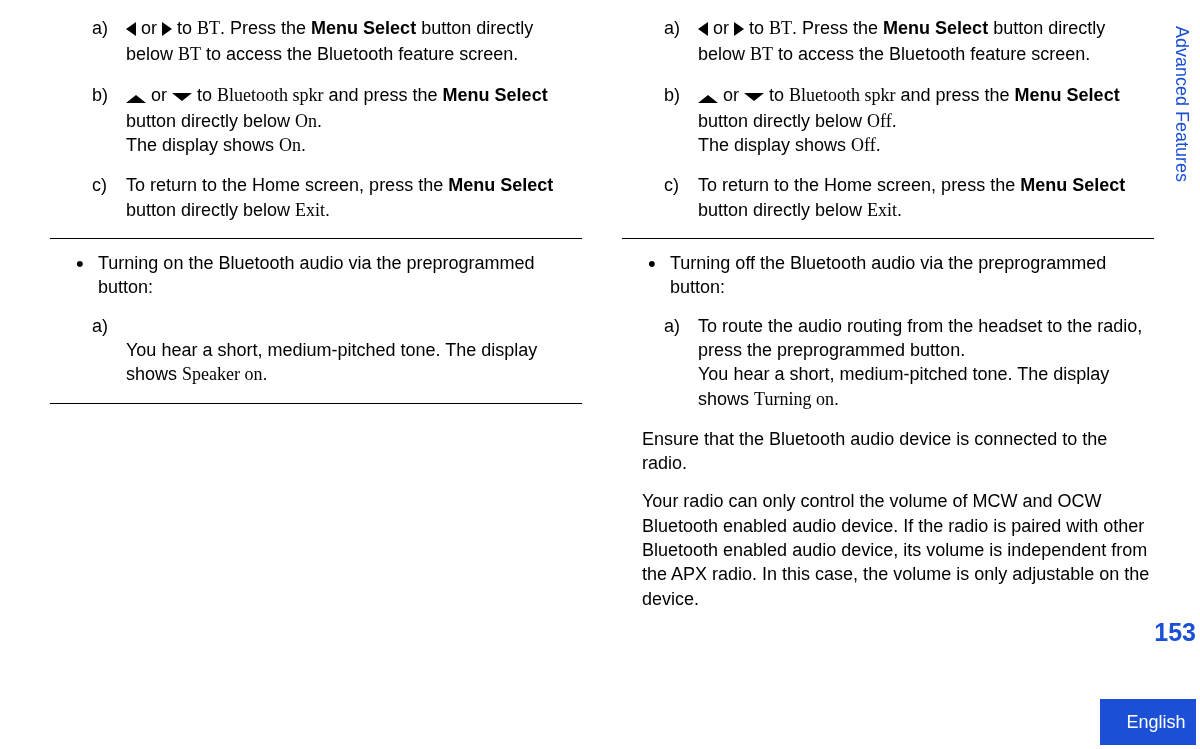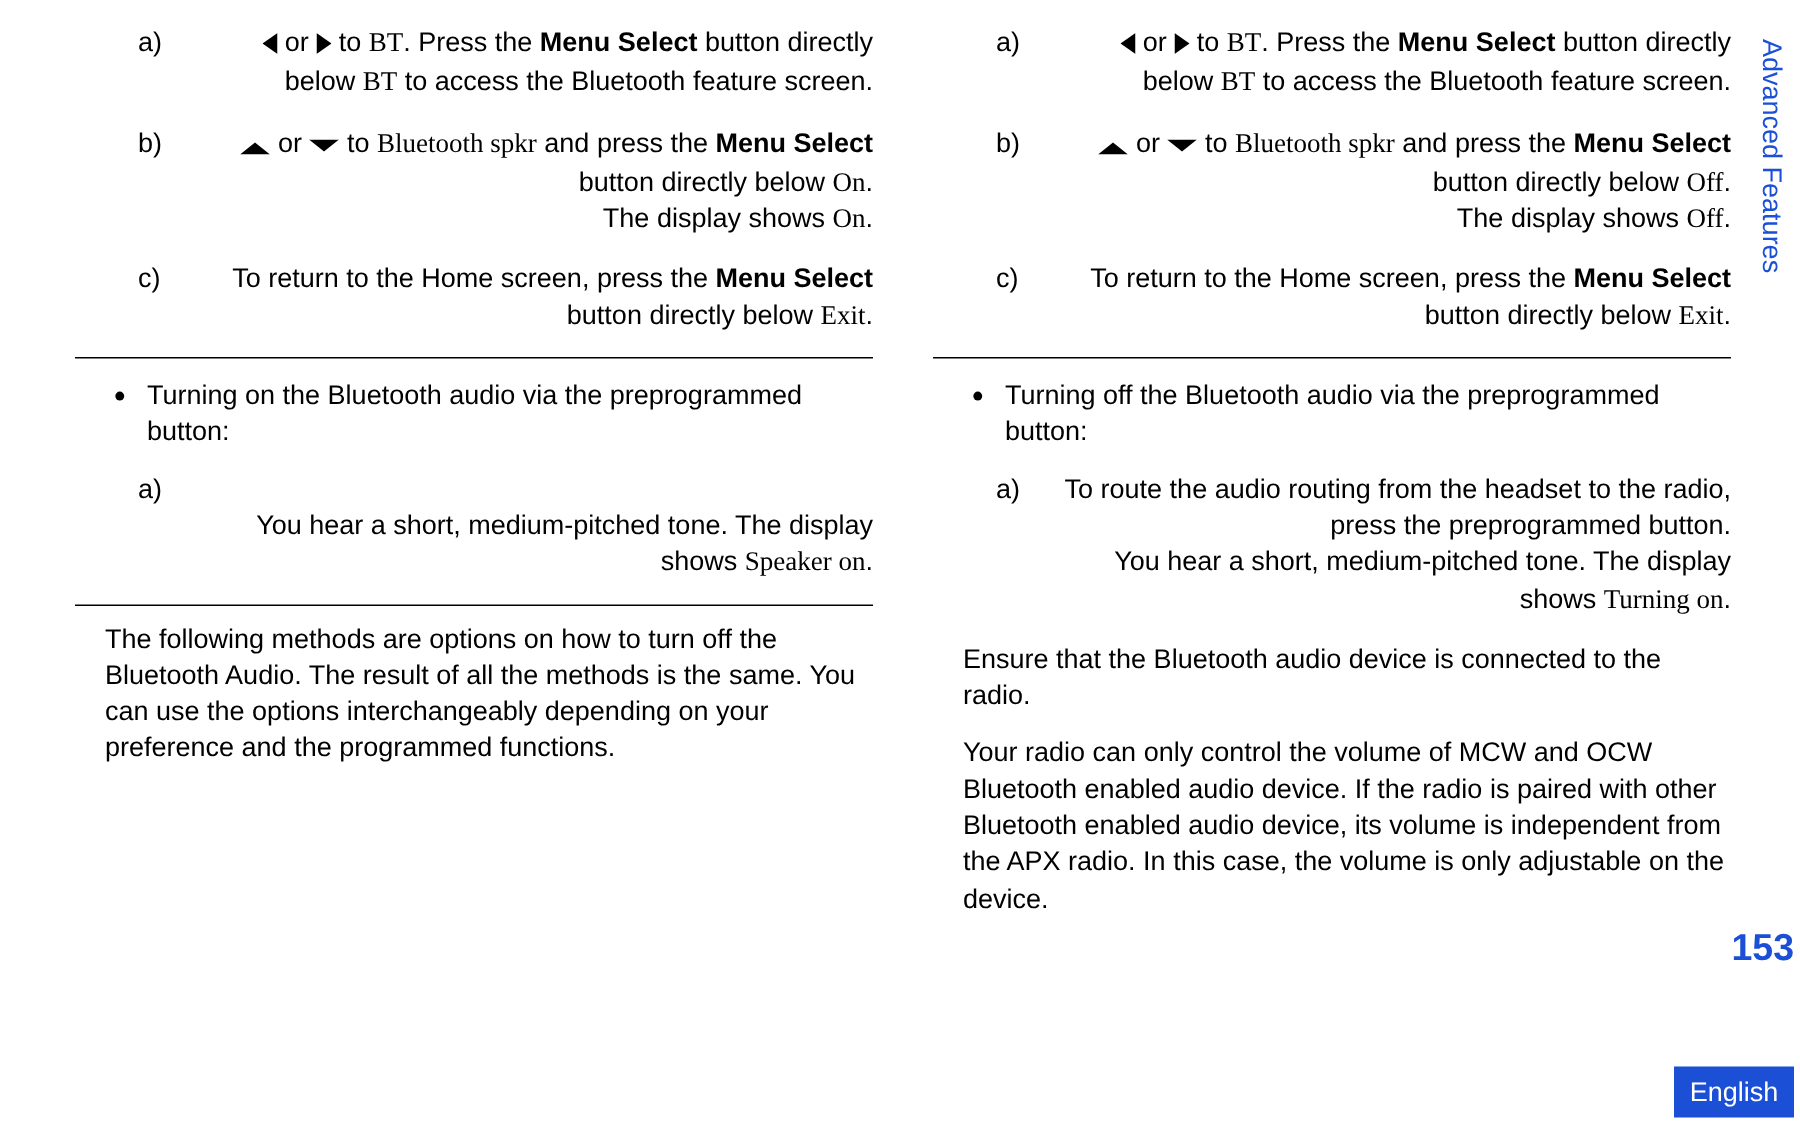--- a/index.html
+++ b/index.html
@@ -6,31 +6,31 @@
   .page{position:relative;width:1200px;height:749px;font-family:Arial,Helvetica,sans-serif;color:#000;}
   .cols{display:flex;gap:60px;padding:10px 40px 0 70px;}
   .col{width:512px;font-size:18px;line-height:1.35;}
   .body-text{margin:0 0 14px 0;}
   .bullet{position:relative;padding-left:28px;margin:14px 0;}
   .bullet::before{content:"•";position:absolute;left:6px;top:-2px;font-size:22px;}
   .bullet-top{margin-top:12px;}
   .ol-upper-alpha{padding-left:56px;margin:6px 0 10px 0;}
   .ol-upper-alpha li{list-style:none;position:relative;margin-bottom:16px;}
   .ol-upper-alpha li .marker{position:absolute;left:-34px;top:0;}
-  .ol-upper-alpha li .content{display:block;text-align:right;}
+  .ol-upper-alpha li .content{display:block;}
   .subhead{font-weight:700;margin:18px 0 12px 0;}
   .subhead-left{margin-left:-62px;}
   hr.rule{border:none;border-top:1.5px solid #000;margin:6px 0 10px -20px;}
   .icon-svg{display:inline-block;vertical-align:-2px;}
   .serif{font-family:'Times New Roman',Times,serif;}
   b{font-weight:700;}
   .side-tab{position:absolute;right:4px;top:4px;width:30px;height:200px;display:flex;align-items:center;justify-content:center;}
   .side-tab span{writing-mode:vertical-rl;color:#1a4fd6;font-size:18px;font-family:Arial,sans-serif;}
   .pagenum{position:absolute;right:4px;top:618px;color:#1a4fd6;font-size:25px;font-weight:700;}
-  .langbox{position:absolute;right:4px;bottom:4px;width:80px;height:34px;background:#1a4fd6;color:#fff;display:flex;align-items:center;justify-content:center;font-size:18px;}
+  .langbox{position:absolute;right:4px;bottom:4px;width:80px;height:46px;background:#1a4fd6;color:#fff;display:flex;align-items:center;justify-content:center;font-size:18px;padding-left:16px;}
 </style>
 </head>
 <body>
 
 <div class="page">
 
   <div class="cols">
 
     <div class="col">
 
@@ -76,21 +76,20 @@
           <span class="content">
             <br>
             <span>You hear a short, medium-pitched tone. The display shows </span><span class="serif">Speaker on</span><span>.</span>
           </span>
         </li>
       </ul>
 
       <hr class="rule">
 
 
-      <p class="body-text">The following methods are options on how to turn off the Bluetooth Audio. The result of all the methods is the same. You can use the options interchangeably depending on your preference and the programmed functions.</p>
 
 
     </div>
 
     <div class="col">
 
       <ul class="ol-upper-alpha">
         <li>
           <span class="marker">a)</span>
           <span class="content">

